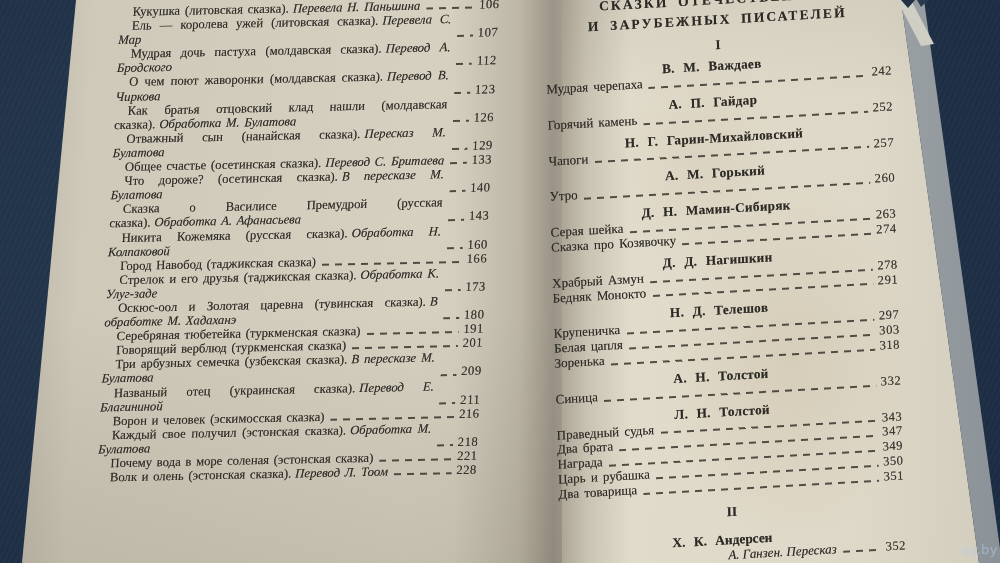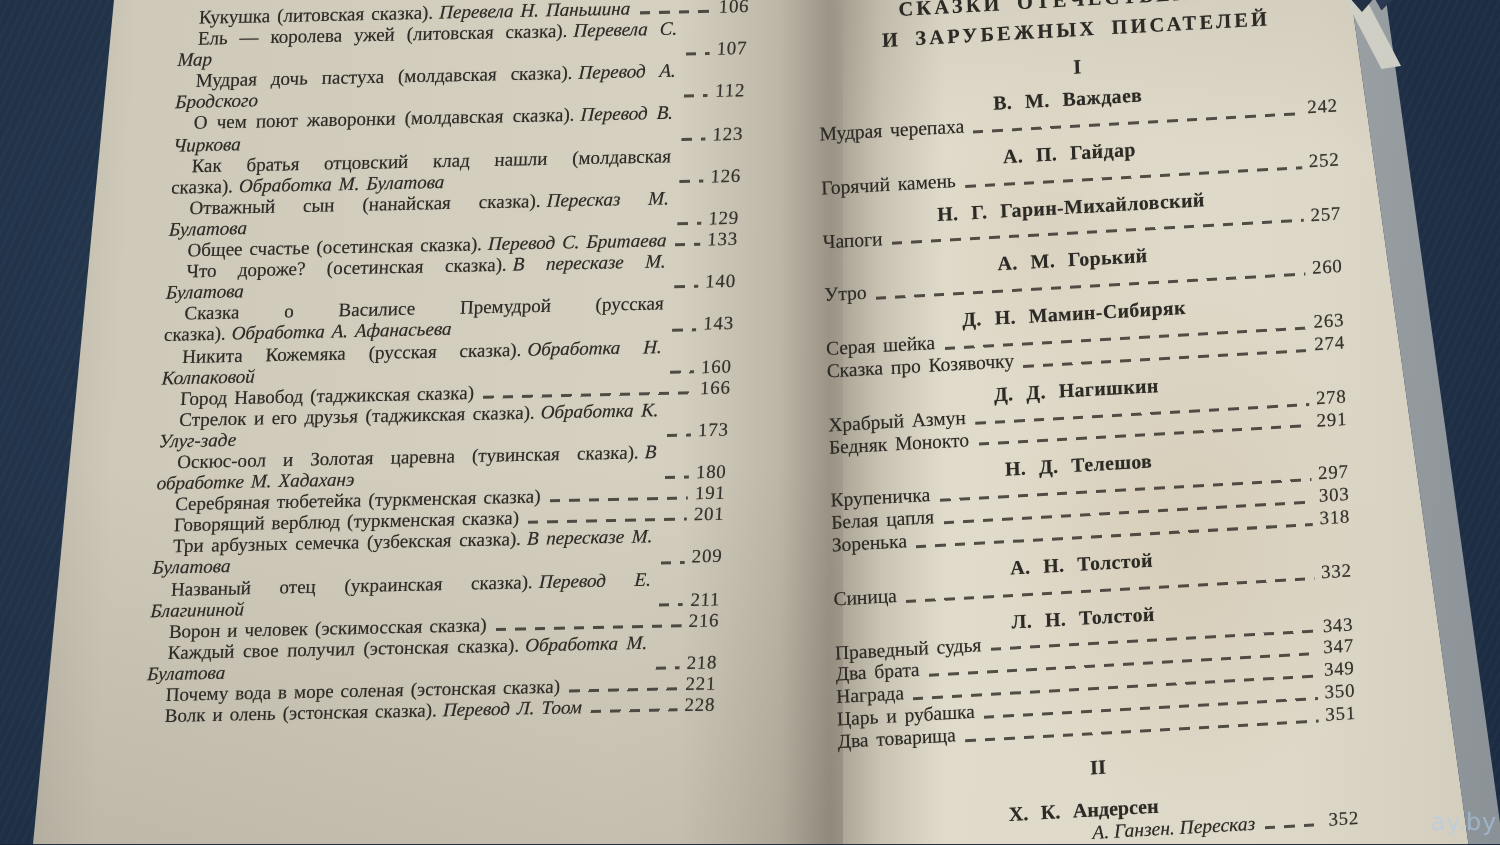--- a/index.html
+++ b/index.html
@@ -70,21 +70,21 @@
   .author{font-weight:bold;text-align:center;margin:6px 14% 0 10%;font-size:13.2px;
     line-height:15px;word-spacing:5px;letter-spacing:.3px;white-space:nowrap;}
   .wrow{display:flex;align-items:flex-end;word-spacing:2px;}
   .tail-author{font-weight:bold;text-align:center;margin:13px 20% 0 14%;font-size:13.4px;
     line-height:16px;word-spacing:5px;white-space:nowrap;}
   .tailrow{display:flex;align-items:flex-end;margin-left:168px;}
   .tailrow .frag{font-style:italic;white-space:nowrap;}
   .watermark{
     position:absolute;right:2px;bottom:6px;z-index:9;
     font-family:"DejaVu Sans","Liberation Sans",sans-serif;
-    font-size:16px;color:#aecdf0;opacity:.55;letter-spacing:.5px;
+    font-size:13px;color:#aecdf0;opacity:.55;letter-spacing:.5px;
   }
 </style>
 </head>
 <body>
 
 <div class="canvas">
 
   <div class="layer left-page"></div>
   <div class="layer right-page"></div>
   <div class="layer fore-edge"></div>

